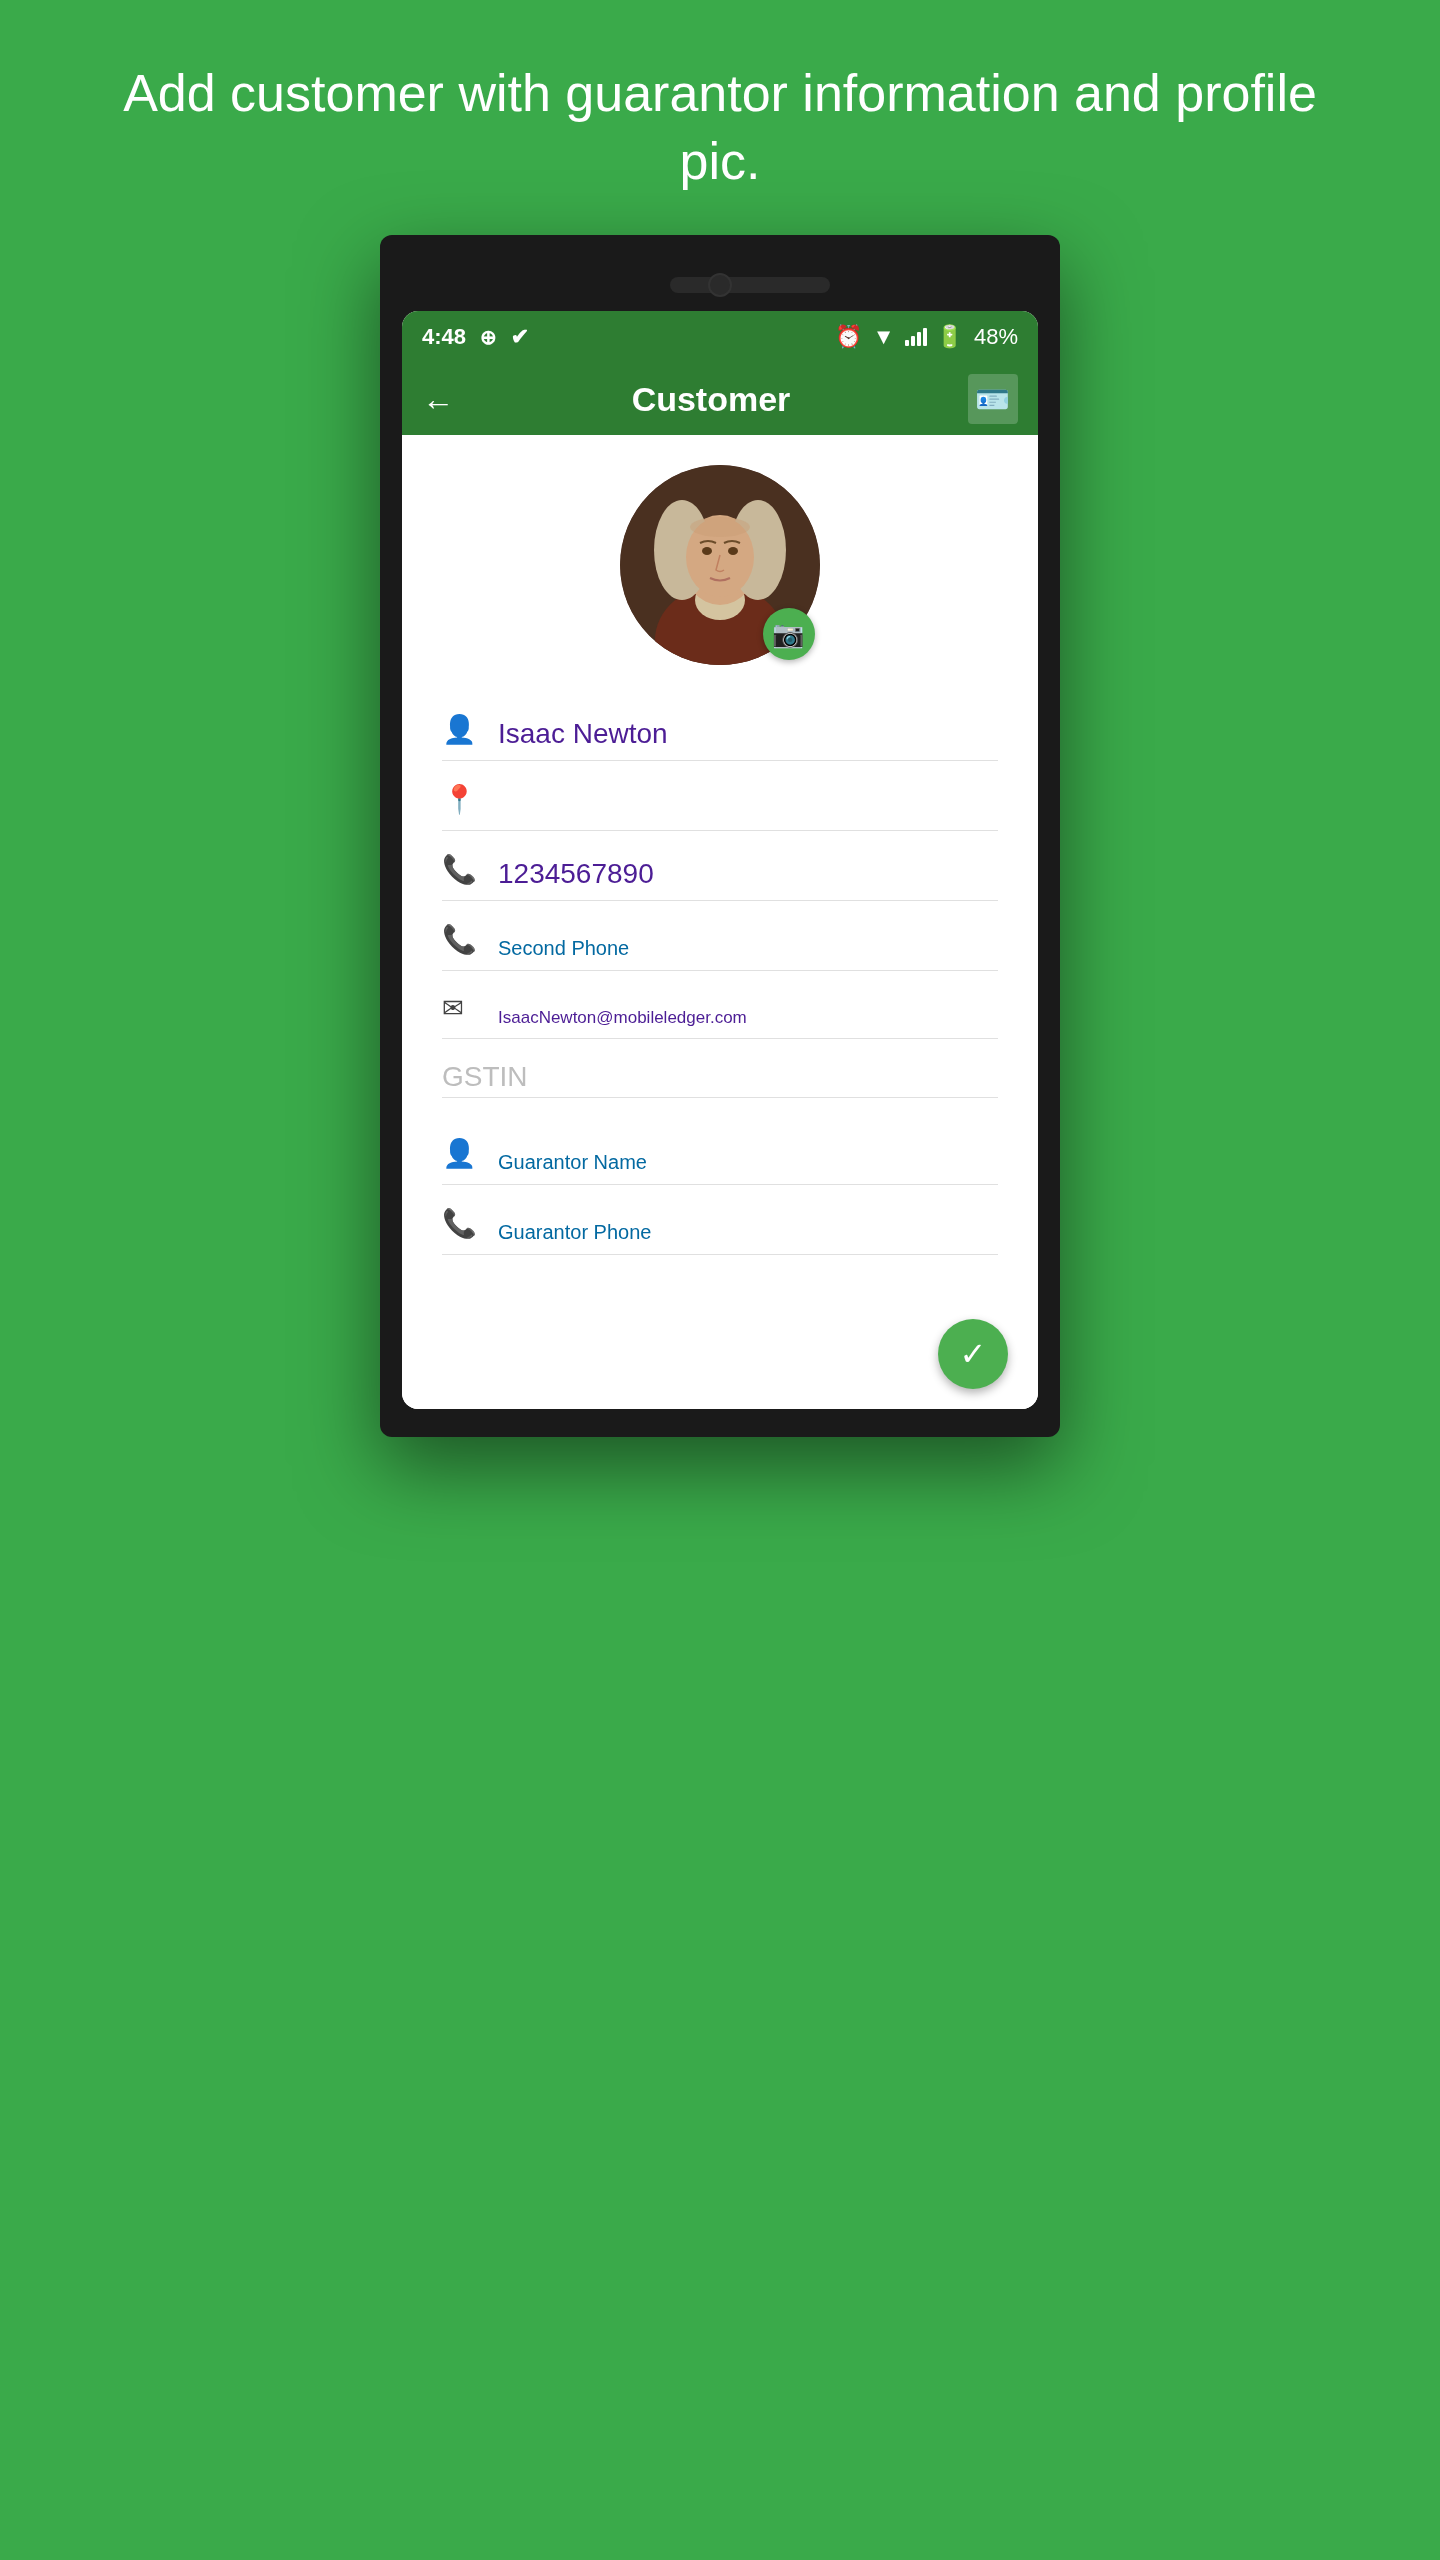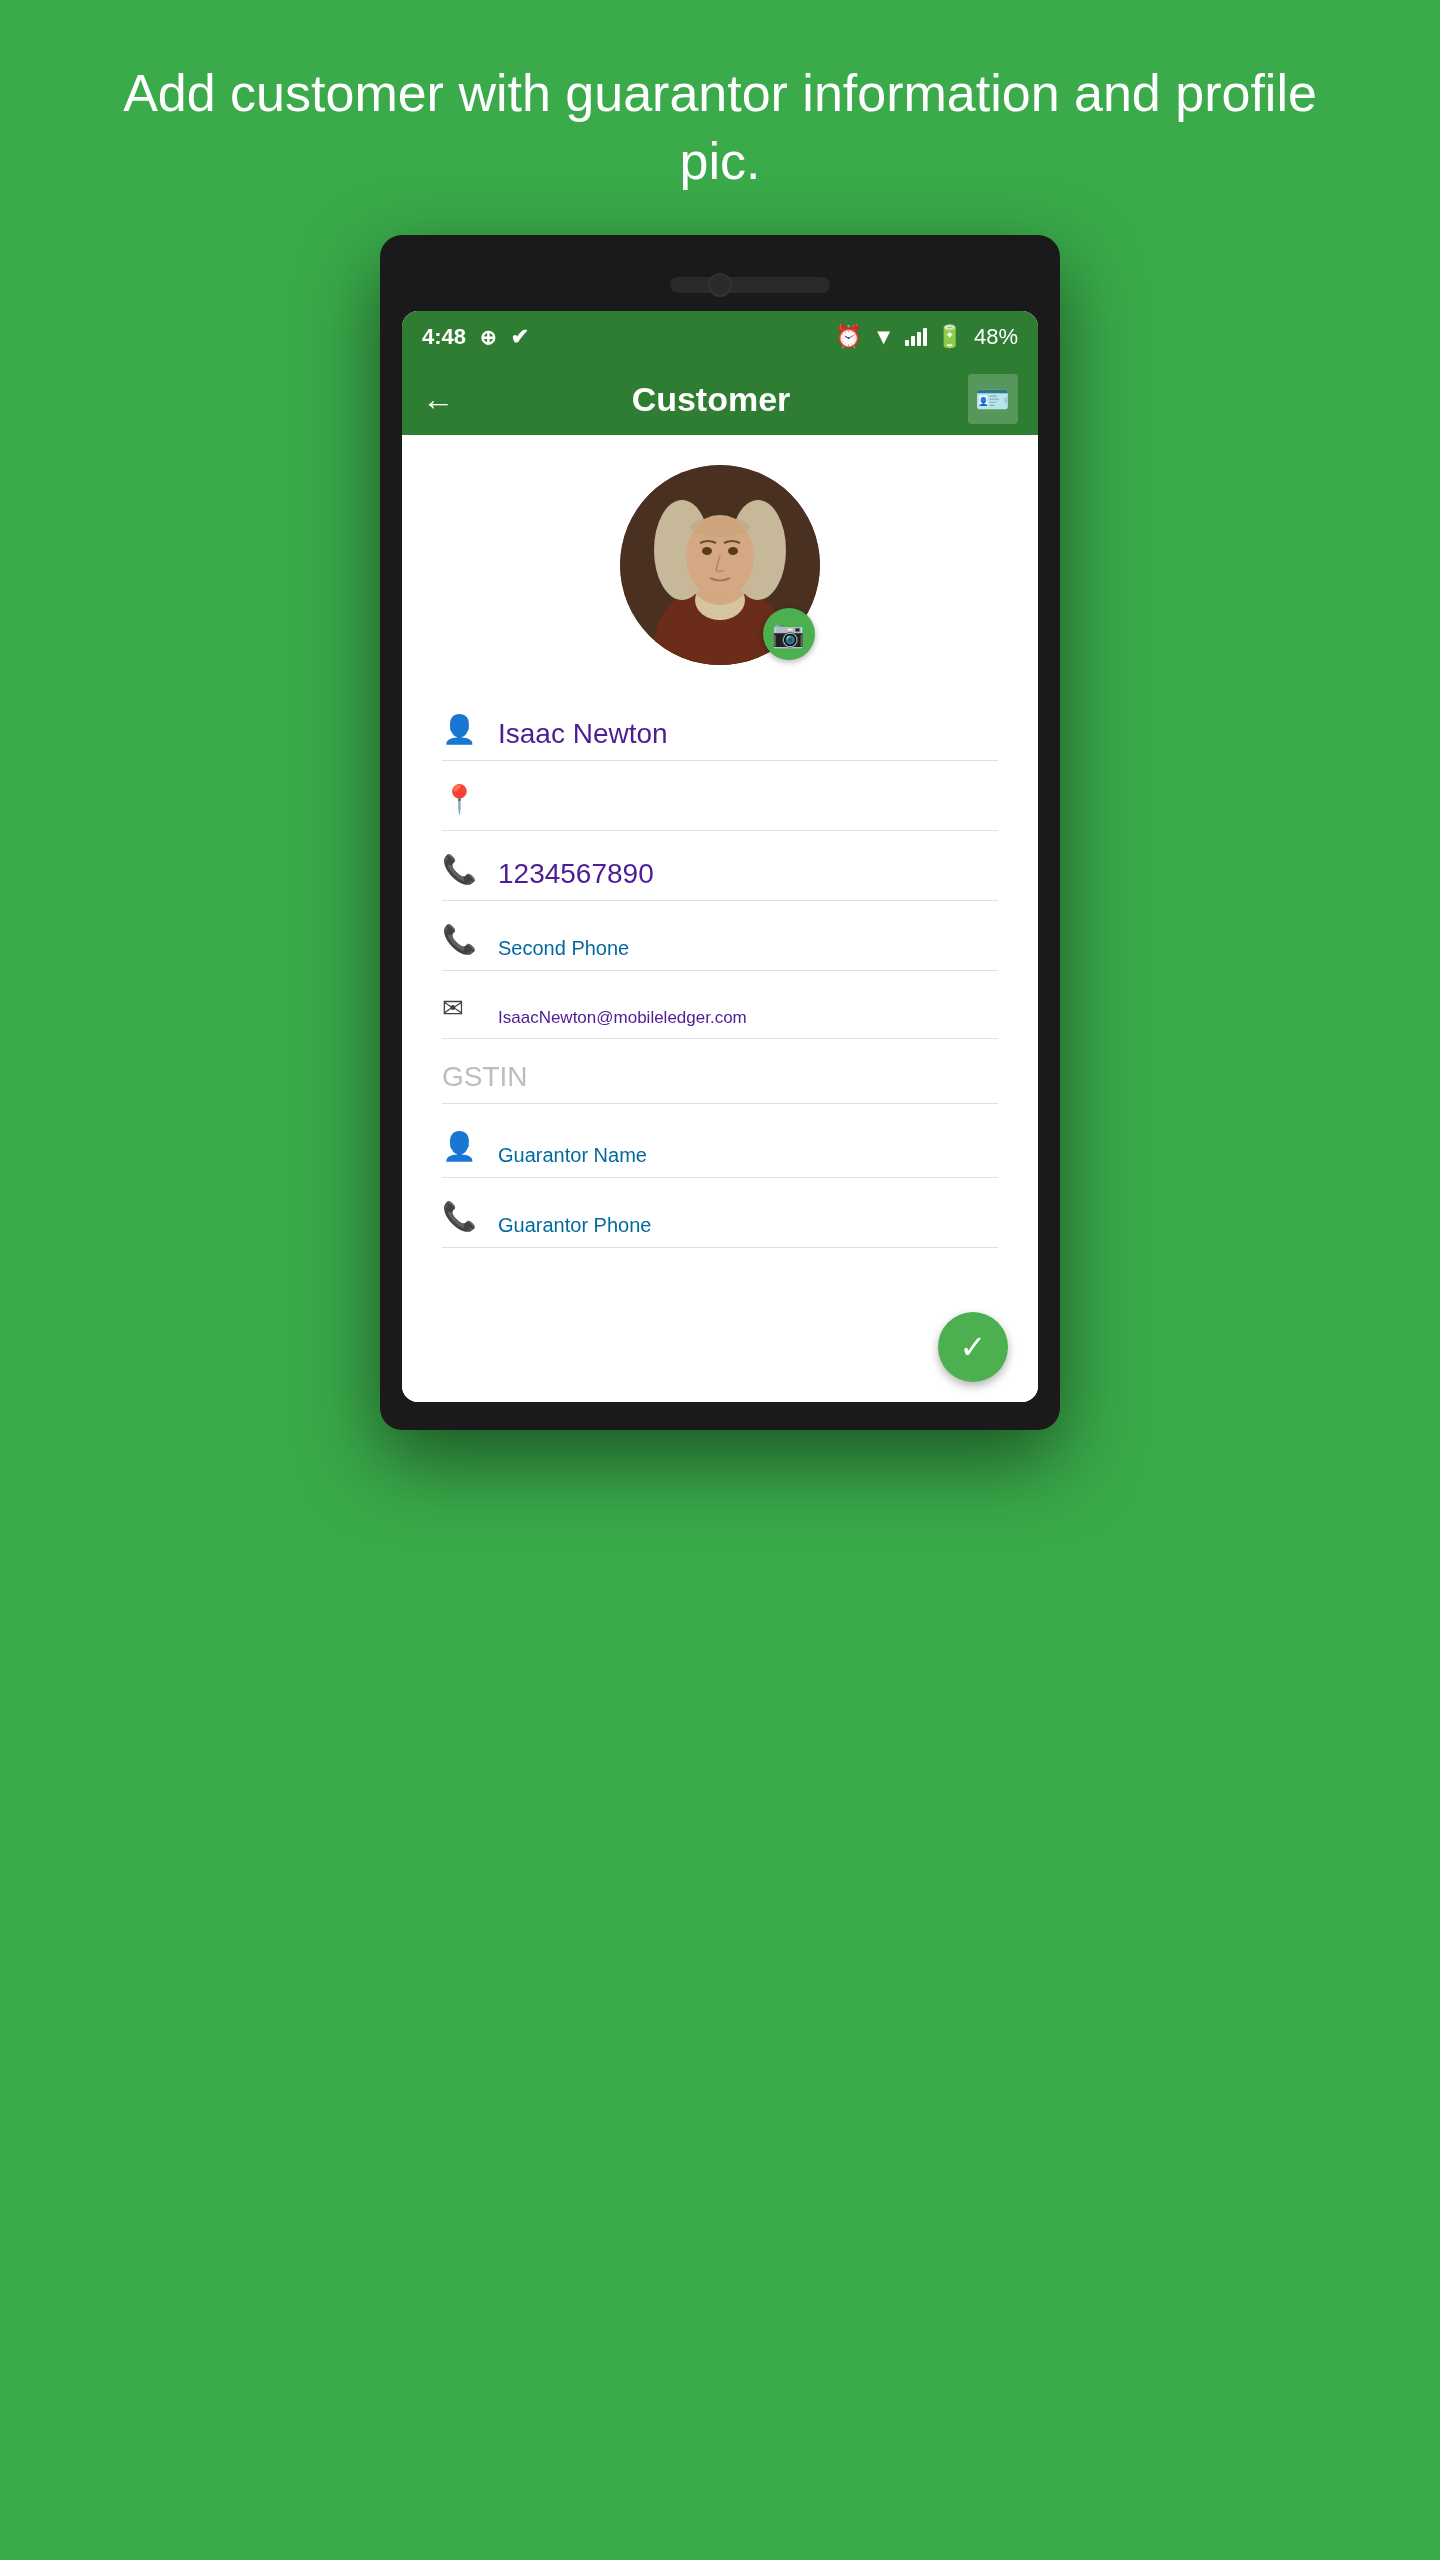--- a/index.html
+++ b/index.html
@@ -20,21 +20,21 @@
       font-size: 52px;
       font-weight: 400;
       text-align: center;
       padding: 60px 100px 40px;
       line-height: 1.3;
     }
 
     .phone-outer {
       width: 680px;
       background: #1a1a1a;
-      border-radius: 22px;
+      border-radius: 12px;
       padding: 28px 22px;
       box-shadow: 0 30px 80px rgba(0,0,0,0.5);
       position: relative;
     }
 
     .phone-top-bar {
       display: flex;
       justify-content: center;
       align-items: center;
       padding: 14px 0 18px;
@@ -209,23 +209,23 @@
 
     .field-placeholder {
       font-size: 20px;
       color: #0369a1;
       flex: 1;
     }
 
     .field-row-noicon {
       display: flex;
       align-items: flex-end;
-      padding: 18px 0 10px;
+      padding: 18px 0 4px;
       border-bottom: 1px solid #e0e0e0;
-      margin-bottom: 8px;
+      margin-bottom: 21px;
     }
 
     .field-value-noicon {
       font-size: 28px;
       color: #bdbdbd;
       flex: 1;
       padding-left: 56px;
     }
 
     

